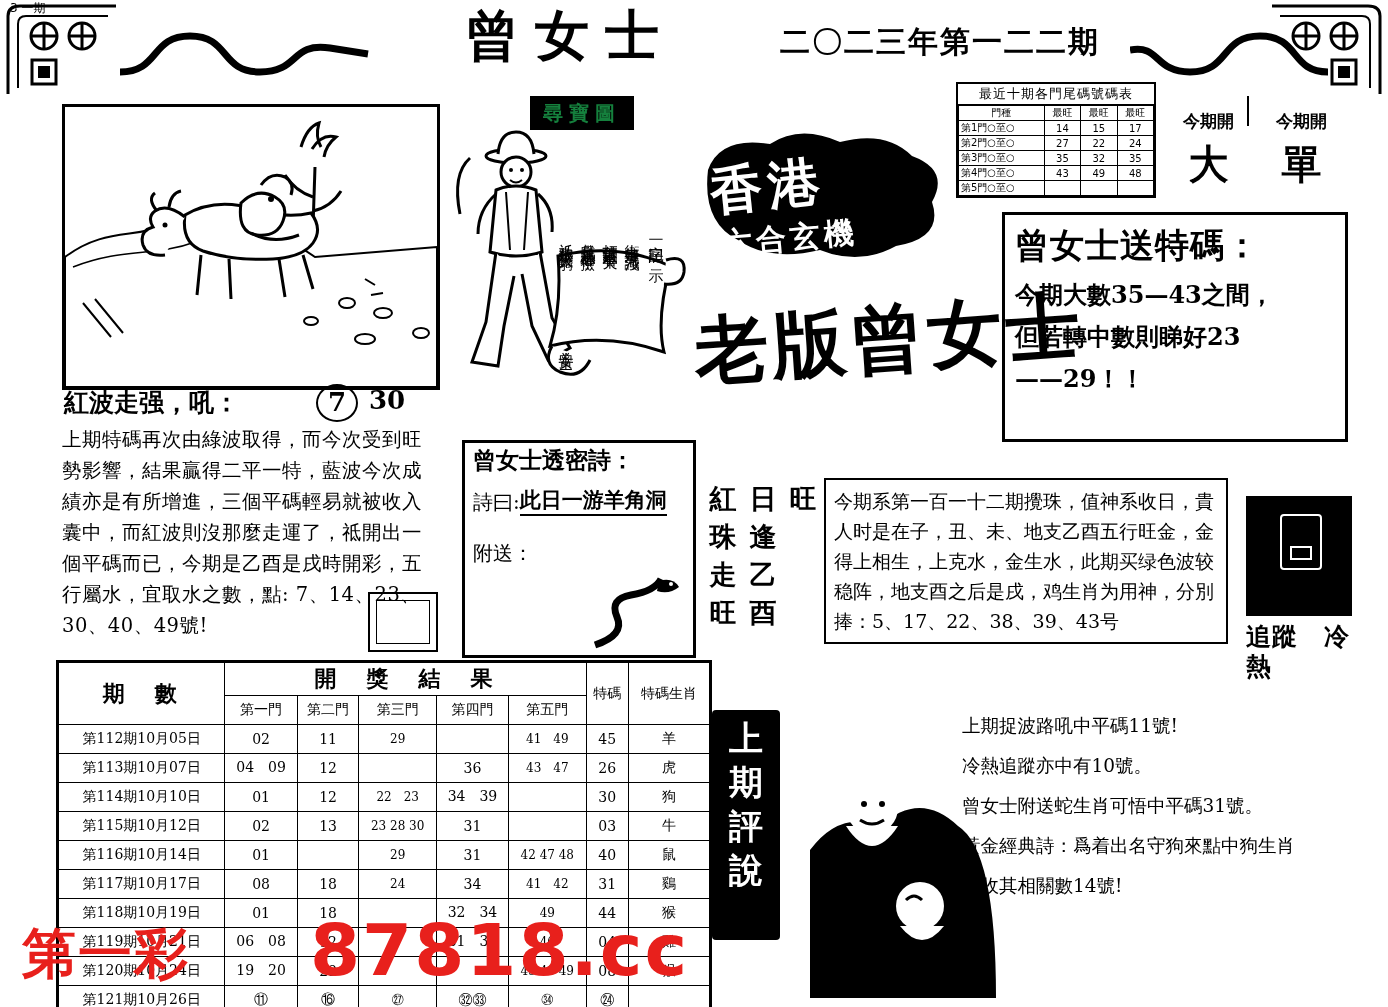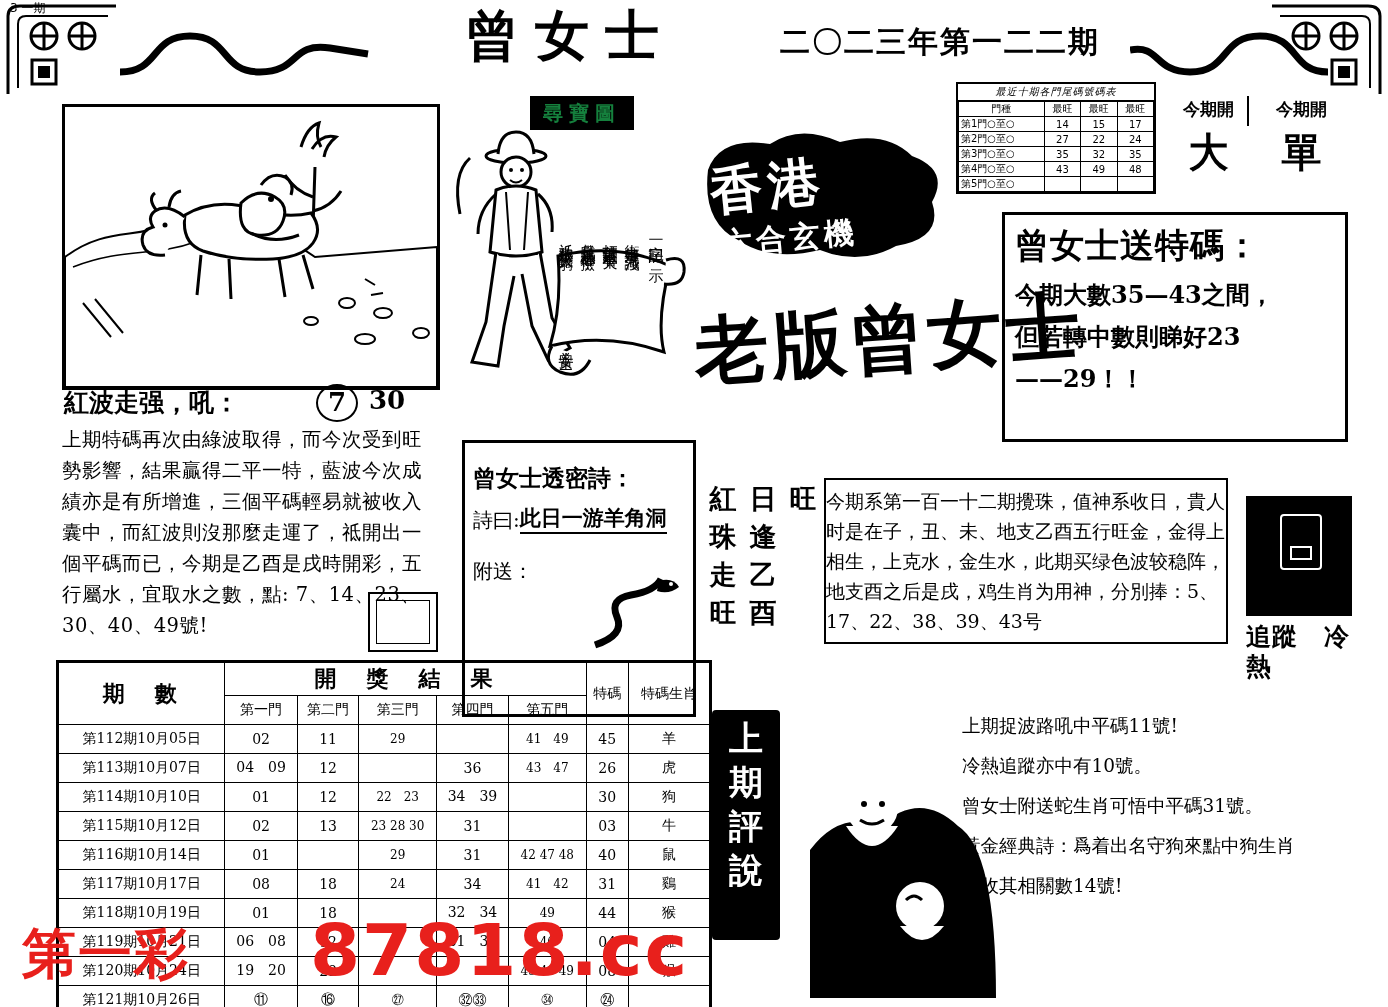--- a/index.html
+++ b/index.html
@@ -61,66 +61,66 @@
   .hk-logo .b{position:absolute;left:22px;top:88px;font-size:30px;font-weight:bold;
       font-family:"DejaVu Serif","Liberation Serif",serif;letter-spacing:4px;
       transform:rotate(-5deg);}
   .oldver{position:absolute;left:694px;top:290px;font-size:74px;font-weight:bold;
       font-family:"DejaVu Serif","Liberation Serif",serif;letter-spacing:4px;
       transform:rotate(-4deg);}
 
   
   .mini-tbl{position:absolute;left:956px;top:82px;width:196px;border:2px solid #000;
       font-size:9px;}
-  .mini-tbl .cap{text-align:center;font-size:10px;border-bottom:1px solid #000;
-      letter-spacing:1px;padding:1px 0;font-style:italic;}
+  .mini-tbl .cap{text-align:center;font-size:13px;border-bottom:1px solid #000;
+      letter-spacing:1px;padding:1px 0;}
   .mini-tbl table{border-collapse:collapse;width:100%;}
   .mini-tbl td,.mini-tbl th{border:1px solid #000;font-size:10px;padding:0 2px;
       height:14px;font-weight:normal;text-align:center;}
   .mini-tbl td.l{text-align:left;white-space:nowrap;}
 
   .open-head{position:absolute;left:1162px;top:98px;width:186px;}
   .open-head .row{display:flex;font-size:17px;font-weight:bold;
-      font-family:"DejaVu Serif","Liberation Serif",serif;}
+      font-family:"DejaVu Serif","Liberation Serif",serif;margin-top:12px;}
   .open-head .row div{flex:1;text-align:center;}
   .open-head .big{display:flex;font-size:40px;font-weight:bold;margin-top:4px;
       font-family:"DejaVu Serif","Liberation Serif",serif;}
   .open-head .big div{flex:1;text-align:center;}
   .vbar{position:absolute;left:1247px;top:96px;width:2px;height:30px;background:#000;}
 
   
   .promo{position:absolute;left:1002px;top:212px;width:346px;height:230px;
       border:3px solid #000;padding:8px 10px;box-sizing:border-box;}
   .promo .t{font-size:34px;font-weight:bold;letter-spacing:1px;
       font-family:"DejaVu Serif","Liberation Serif",serif;}
   .promo .l{font-size:24px;margin-top:10px;font-weight:bold;
       font-family:"DejaVu Serif","Liberation Serif",serif;}
 
   
-  .poem{position:absolute;left:462px;top:440px;width:234px;height:277px;
-      border:3px solid #000;box-sizing:border-box;padding:20px 8px;}
+  .poem{position:absolute;left:462px;top:440px;width:234px;height:218px;
+      border:3px solid #000;box-sizing:border-box;padding:2px 8px;}
   .poem .h{font-size:23px;font-weight:bold;font-family:"DejaVu Serif","Liberation Serif",serif;}
   .poem .r{display:flex;align-items:flex-end;margin-top:10px;}
   .poem .r .lab{font-size:20px;font-family:"DejaVu Serif","Liberation Serif",serif;}
   .poem .r .val{font-size:21px;font-weight:bold;border-bottom:2px solid #000;
       font-family:"DejaVu Serif","Liberation Serif",serif;}
   .poem .f{font-size:20px;margin-top:24px;font-family:"DejaVu Serif","Liberation Serif",serif;}
 
   
   .vred{position:absolute;left:706px;top:480px;width:34px;font-size:27px;font-weight:bold;
       font-family:"DejaVu Serif","Liberation Serif",serif;line-height:38px;text-align:center;}
   .vred2{position:absolute;left:746px;top:480px;width:34px;font-size:27px;font-weight:bold;
       font-family:"DejaVu Serif","Liberation Serif",serif;line-height:38px;text-align:center;}
   .vred3{position:absolute;left:786px;top:480px;width:34px;font-size:27px;font-weight:bold;
       font-family:"DejaVu Serif","Liberation Serif",serif;line-height:38px;text-align:center;}
 
   
   .analysis{position:absolute;left:824px;top:478px;width:404px;font-size:19px;
       line-height:30px;font-family:"DejaVu Serif","Liberation Serif",serif;
-      border:2px solid #000;padding:6px 0;box-sizing:border-box;}
+      border:2px solid #000;padding:6px 8px;box-sizing:border-box;}
 
   
   .tile{position:absolute;left:1246px;top:496px;width:106px;height:120px;background:#000;}
   .tile .g{position:absolute;left:34px;top:18px;width:38px;height:52px;border:2px solid #fff;
       border-radius:4px;}
   .tile .g:after{content:"";position:absolute;left:8px;top:30px;right:8px;height:10px;
       border:2px solid #fff;}
   .coldhot{position:absolute;left:1246px;top:622px;width:108px;font-size:25px;font-weight:bold;
       font-family:"DejaVu Serif","Liberation Serif",serif;line-height:30px;letter-spacing:1px;}
 

